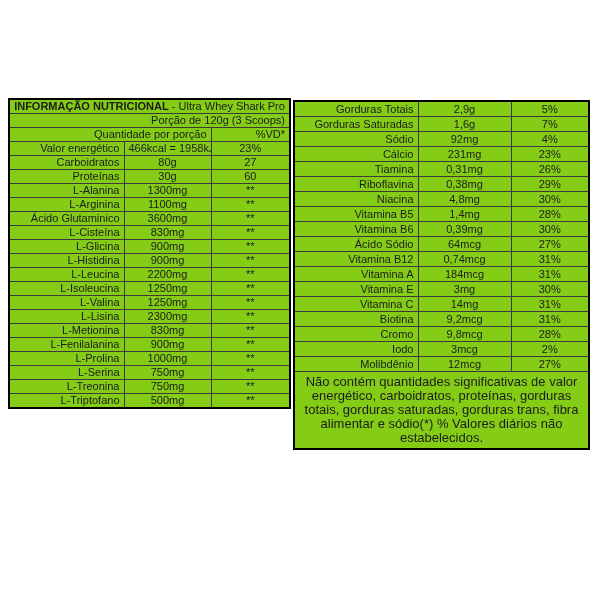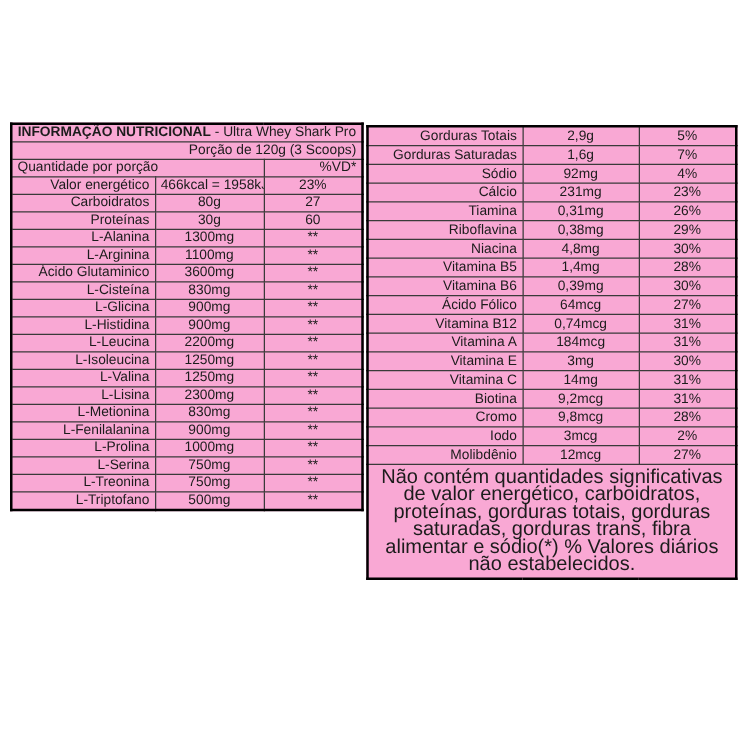--- a/index.html
+++ b/index.html
@@ -7,47 +7,47 @@
     width:600px; height:600px;
     background:#ffffff;
     font-family:"Liberation Sans", sans-serif;
     color:#1c1c1c;
     position:relative;
   }
   table {
     border-collapse:collapse;
     table-layout:fixed;
     position:absolute;
-    background:#f9a8d4;
+    background:#84cc16;
     border:2px solid #000000;
   }
   #left-table  { left:8px;   top:98px;  width:281px; }
   #right-table { left:293px; top:100px; width:295px; }
   td {
     border:1px solid #3a3a3a;
     font-size:11px;
     line-height:13px;
     height:13px;
     padding:0 4px;
     white-space:nowrap;
     overflow:hidden;
     color:#1c1c1c;
   }
   #right-table td { height:14px; line-height:14px; }
   .cell-name   { text-align:right; }
   .cell-center { text-align:center; }
   .hdr-title   { text-align:center; }
   .hdr-title b { font-weight:bold; }
   .hdr-serving { text-align:right; }
-  .hdr-qty     { text-align:left;margin-top:16px; }
+  .hdr-qty     { text-align:right;margin-top:16px; }
   .hdr-vd      { text-align:right; }
   .footnote-cell {
     white-space:normal;
     text-align:center;
-    font-size:16px;
+    font-size:13px;
     line-height:14px;
     height:auto;
     padding:3px 6px;
   }
   
   #left-table  col.c-name  { width:115px; }
   #left-table  col.c-val   { width:87px;  }
   #left-table  col.c-vd    { width:79px;  }
   #right-table col.c-name  { width:124px; }
   #right-table col.c-val   { width:93px;  }
@@ -221,21 +221,21 @@
         <td class="cell-name">Vitamina B5</td>
         <td class="cell-center">1,4mg</td>
         <td class="cell-center">28%</td>
       </tr>
       <tr>
         <td class="cell-name">Vitamina B6</td>
         <td class="cell-center">0,39mg</td>
         <td class="cell-center">30%</td>
       </tr>
       <tr>
-        <td class="cell-name">Ácido Fólico</td>
+        <td class="cell-name">Ácido Sódio</td>
         <td class="cell-center">64mcg</td>
         <td class="cell-center">27%</td>
       </tr>
       <tr>
         <td class="cell-name">Vitamina B12</td>
         <td class="cell-center">0,74mcg</td>
         <td class="cell-center">31%</td>
       </tr>
       <tr>
         <td class="cell-name">Vitamina A</td>

